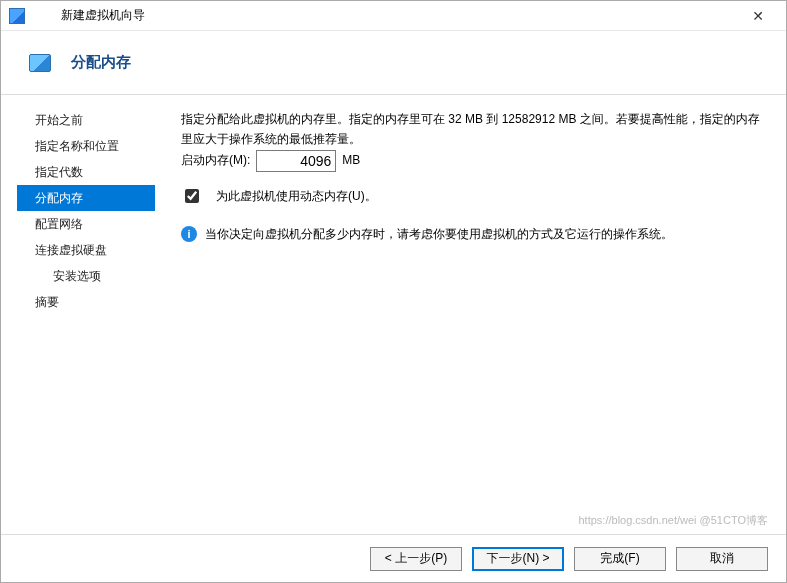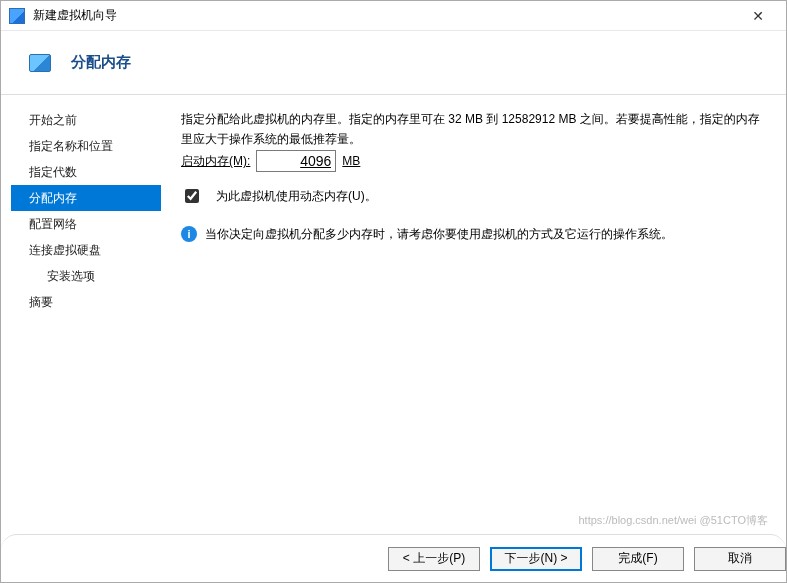--- a/index.html
+++ b/index.html
@@ -17,20 +17,21 @@
     display: flex;
     flex-direction: column;
     position: relative;
   }
   .titlebar {
     height: 30px;
     display: flex;
     align-items: center;
     padding: 0 8px;
     border-bottom: 1px solid #e8e8e8;
+    gap: 28px;
   }
   .titlebar .app-icon {
     width: 16px; height: 16px;
     background: linear-gradient(135deg,#4aa3ff 60%,#1e6fd9 60%);
     margin-right: 8px;
     border: 1px solid #2a6fb0;
   }
   .titlebar .title { flex: 0 0 auto; }
   .titlebar .spacer { flex: 1; }
   .titlebar .close {
@@ -60,21 +61,21 @@
     color: #1a4e8a;
   }
 
   .body {
     flex: 1;
     display: flex;
     overflow: hidden;
   }
   .sidebar {
     width: 170px;
-    padding: 12px 10px;
+    padding: 12px 16px;
     font-family: Liberation Serif, serif;
   }
   .nav-item {
     padding: 4px 18px;
     line-height: 18px;
     color: #222;
     cursor: default;
   }
   .nav-item.indent { padding-left: 36px; }
   .nav-item.selected {
@@ -83,24 +84,23 @@
   }
 
   .content {
     flex: 1;
     padding: 14px 22px 14px 10px;
     line-height: 1.7;
   }
   .desc { }
   .row {
     display: flex;
-    align-items: flex-end;
+    align-items: flex-start;
     gap: 6px;
     margin-bottom: 14px;
-    text-decoration: underline;
   }
   .row input[type=text] {
     width: 80px;
     height: 22px;
     border: 1px solid #7a7a7a;
     text-align: right;
     padding: 0 4px;
     font-family: inherit;
     font-size: 14px;
   }
@@ -128,22 +128,21 @@
     margin-top: 2px;
   }
 
   .footer {
     height: 48px;
     border-top: 1px solid #ddd;
     display: flex;
     align-items: center;
     justify-content: flex-end;
     gap: 10px;
-    padding: 0 0;
-    border-radius: 16px;
+    padding: 0 18px;
   }
   .btn {
     min-width: 92px;
     height: 24px;
     border: 1px solid #888;
     background: #f4f4f4;
     display: flex;
     align-items: center;
     justify-content: center;
     font-size: 12px;

